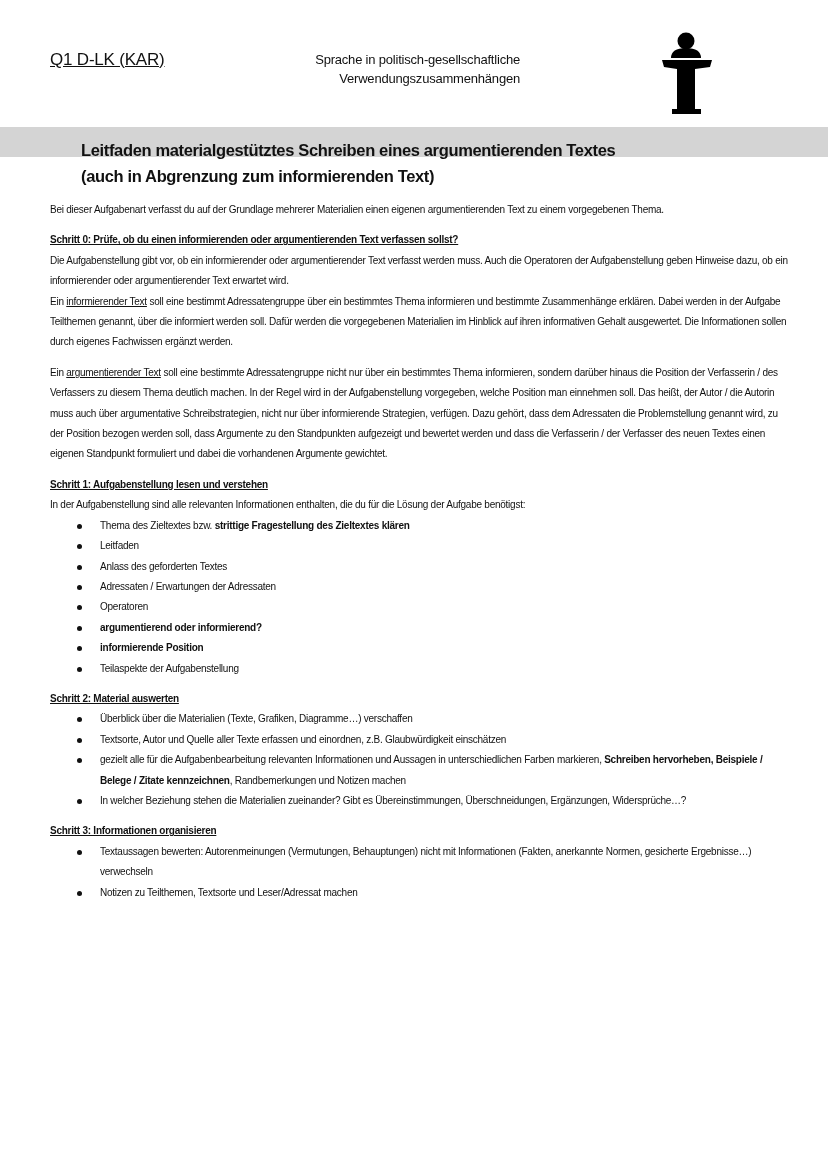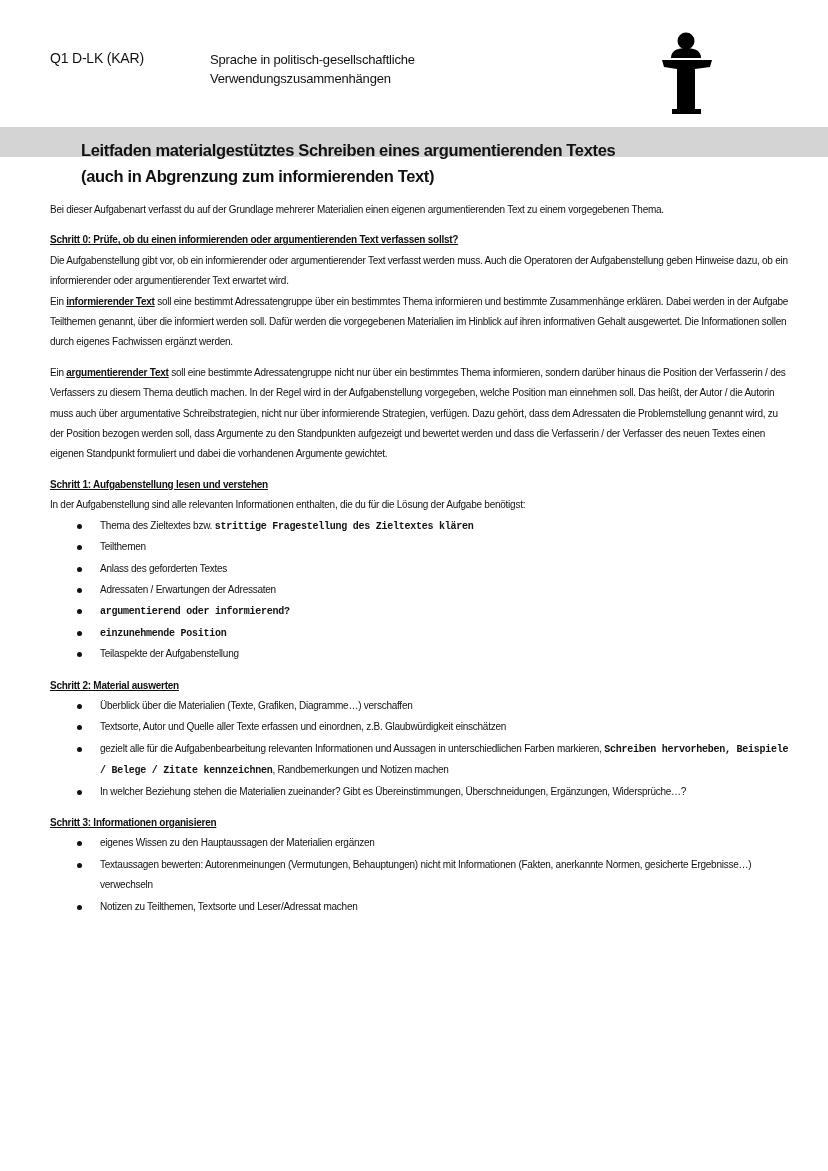--- a/index.html
+++ b/index.html
@@ -1,30 +1,30 @@
 <!DOCTYPE html>
 <html><head>
 <meta charset="utf-8">
 <style>
   html, body { margin: 0; padding: 0; background: #ffffff; }
   body {
     width: 828px; height: 1171px; position: relative; overflow: hidden;
     font-family: "Liberation Sans", sans-serif; color: #111;
   }
-  .hdr-left { position: absolute; left: 50px; top: 50px; font-size: 14px; letter-spacing: -0.2px; }
-  .hdr-center { position: absolute; left: 210px; width: 310px; top: 50px; font-size: 13px; text-align: left; line-height: 19px; letter-spacing: -0.2px; }
+  .hdr-left { position: absolute; left: 50px; top: 50px; font-size: 17px; letter-spacing: -0.2px; text-decoration: underline; }
+  .hdr-center { position: absolute; left: 210px; width: 310px; top: 50px; font-size: 13px; text-align: right; line-height: 19px; letter-spacing: -0.2px; }
   .podium { position: absolute; left: 660px; top: 26px; width: 54px; height: 92px; }
   .band { position: absolute; left: 0; top: 127px; width: 828px; height: 30px; background: #d4d4d4; }
   .title { position: absolute; left: 50px; top: 137px; font-size: 16.5px; font-weight: bold; line-height: 26px; letter-spacing: -0.35px; margin-left: 31px; }
   .content { position: absolute; left: 50px; top: 200px; width: 740px; font-size: 10px; line-height: 20.4px; letter-spacing: -0.25px; }
   p { margin: 0; }
   .gap { height: 10px; }
   .step-head { font-weight: bold; text-decoration: underline; }
-  .b { font-weight: bold; font-family: Liberation Mono, monospace; }
-  .bu { font-weight: bold; text-decoration: underline; }
+  .b { font-weight: bold; }
+  .bu { font-weight: normal; text-decoration: underline; }
   ul { list-style: none; margin: 0; padding: 0; }
   li { position: relative; padding-left: 50px; }
   li .dot { position: absolute; left: 27px; top: 8px; width: 5px; height: 5px; border-radius: 50%; background: #111; }
 </style>
 </head>
 <body>
 
 <div class="hdr-left">Q1 D-LK (KAR)</div>
 <div class="hdr-center">
   <div>Sprache in politisch-gesellschaftliche</div>
@@ -53,42 +53,42 @@
     <div class="gap"></div>
     <p><span>Ein </span><span class="bu">argumentierender Text</span><span> soll eine bestimmte Adressatengruppe nicht nur über ein bestimmtes Thema informieren, sondern darüber hinaus die Position der Verfasserin / des Verfassers zu diesem Thema deutlich machen. In der Regel wird in der Aufgabenstellung vorgegeben, welche Position man einnehmen soll. Das heißt, der Autor / die Autorin muss auch über argumentative Schreibstrategien, nicht nur über informierende Strategien, verfügen. Dazu gehört, dass dem Adressaten die Problemstellung genannt wird, zu der Position bezogen werden soll, dass Argumente zu den Standpunkten aufgezeigt und bewertet werden und dass die Verfasserin / der Verfasser des neuen Textes einen eigenen Standpunkt formuliert und dabei die vorhandenen Argumente gewichtet.</span></p>
   </section>
   <div class="gap"></div>
 
   <section>
     <p class="step-head">Schritt 1: Aufgabenstellung lesen und verstehen</p>
     <p>In der Aufgabenstellung sind alle relevanten Informationen enthalten, die du für die Lösung der Aufgabe benötigst:</p>
     <ul>
         <li><span class="dot"></span><span>Thema des Zieltextes bzw. </span><span class="b">strittige Fragestellung des Zieltextes klären</span><span></span></li>
-        <li><span class="dot"></span><span>Teilthemen</span><span class="b"></span><span></span></li>
+        <li><span class="dot"></span><span>Leitfaden</span><span class="b"></span><span></span></li>
         <li><span class="dot"></span><span>Anlass des geforderten Textes</span><span class="b"></span><span></span></li>
         <li><span class="dot"></span><span>Adressaten / Erwartungen der Adressaten</span><span class="b"></span><span></span></li>
+        <li><span class="dot"></span><span>Operatoren</span><span class="b"></span><span></span></li>
         <li><span class="dot"></span><span></span><span class="b">argumentierend oder informierend?</span><span></span></li>
-        <li><span class="dot"></span><span></span><span class="b">einzunehmende Position</span><span></span></li>
+        <li><span class="dot"></span><span></span><span class="b">informierende Position</span><span></span></li>
         <li><span class="dot"></span><span>Teilaspekte der Aufgabenstellung</span><span class="b"></span><span></span></li>
       </ul>
   </section>
   <div class="gap"></div>
 
   <section>
     <p class="step-head">Schritt 2:  Material auswerten</p>
     <ul>
         <li><span class="dot"></span><span>Überblick über die Materialien (Texte, Grafiken, Diagramme…) verschaffen</span><span class="b"></span><span></span></li>
         <li><span class="dot"></span><span>Textsorte, Autor und Quelle aller Texte erfassen und einordnen, z.B. Glaubwürdigkeit einschätzen</span><span class="b"></span><span></span></li>
         <li><span class="dot"></span><span>gezielt alle für die Aufgabenbearbeitung relevanten Informationen und Aussagen in unterschiedlichen Farben markieren, </span><span class="b">Schreiben hervorheben, Beispiele / Belege / Zitate kennzeichnen</span><span>, Randbemerkungen und Notizen machen</span></li>
         <li><span class="dot"></span><span>In welcher Beziehung stehen die Materialien zueinander? Gibt es Übereinstimmungen, Überschneidungen, Ergänzungen, Widersprüche…?</span><span class="b"></span><span></span></li>
       </ul>
   </section>
   <div class="gap"></div>
 
   <section>
     <p class="step-head">Schritt 3: Informationen organisieren</p>
     <ul>
-        <li><span class="dot"></span><span>eigenes Wissen zu den Hauptaussagen der Materialien ergänzen</span><span class="b"></span><span></span></li>
         <li><span class="dot"></span><span>Textaussagen bewerten: Autorenmeinungen (Vermutungen, Behauptungen) nicht mit Informationen (Fakten, anerkannte Normen, gesicherte Ergebnisse…) verwechseln</span><span class="b"></span><span></span></li>
         <li><span class="dot"></span><span>Notizen zu Teilthemen, Textsorte und Leser/Adressat machen</span><span class="b"></span><span></span></li>
       </ul>
   </section>
 </div>
 
 </body></html>

